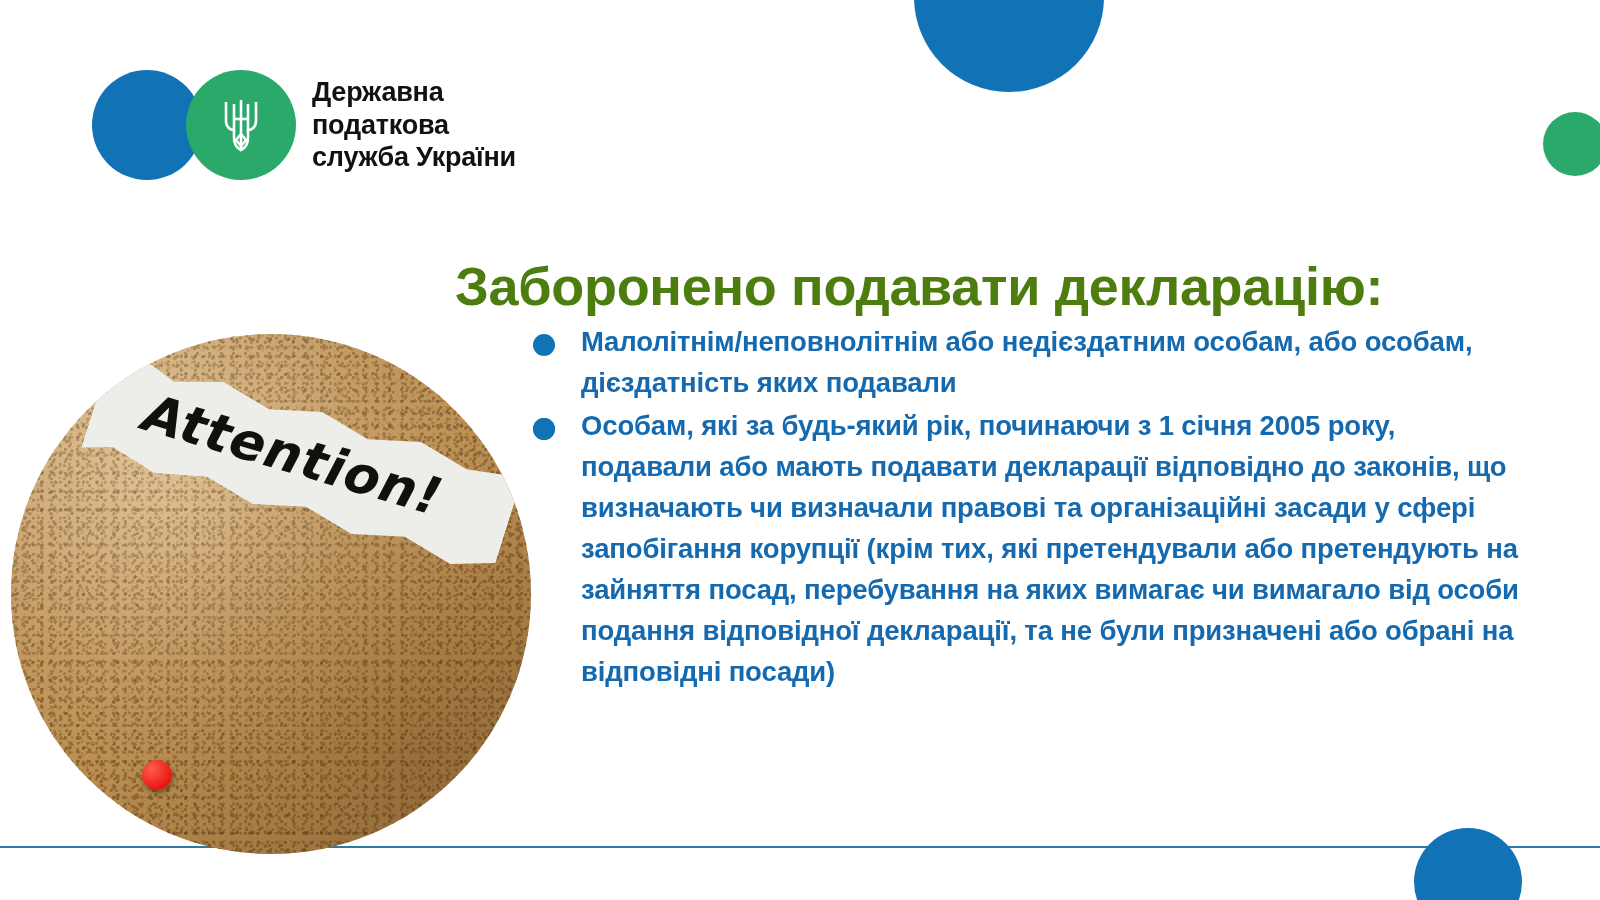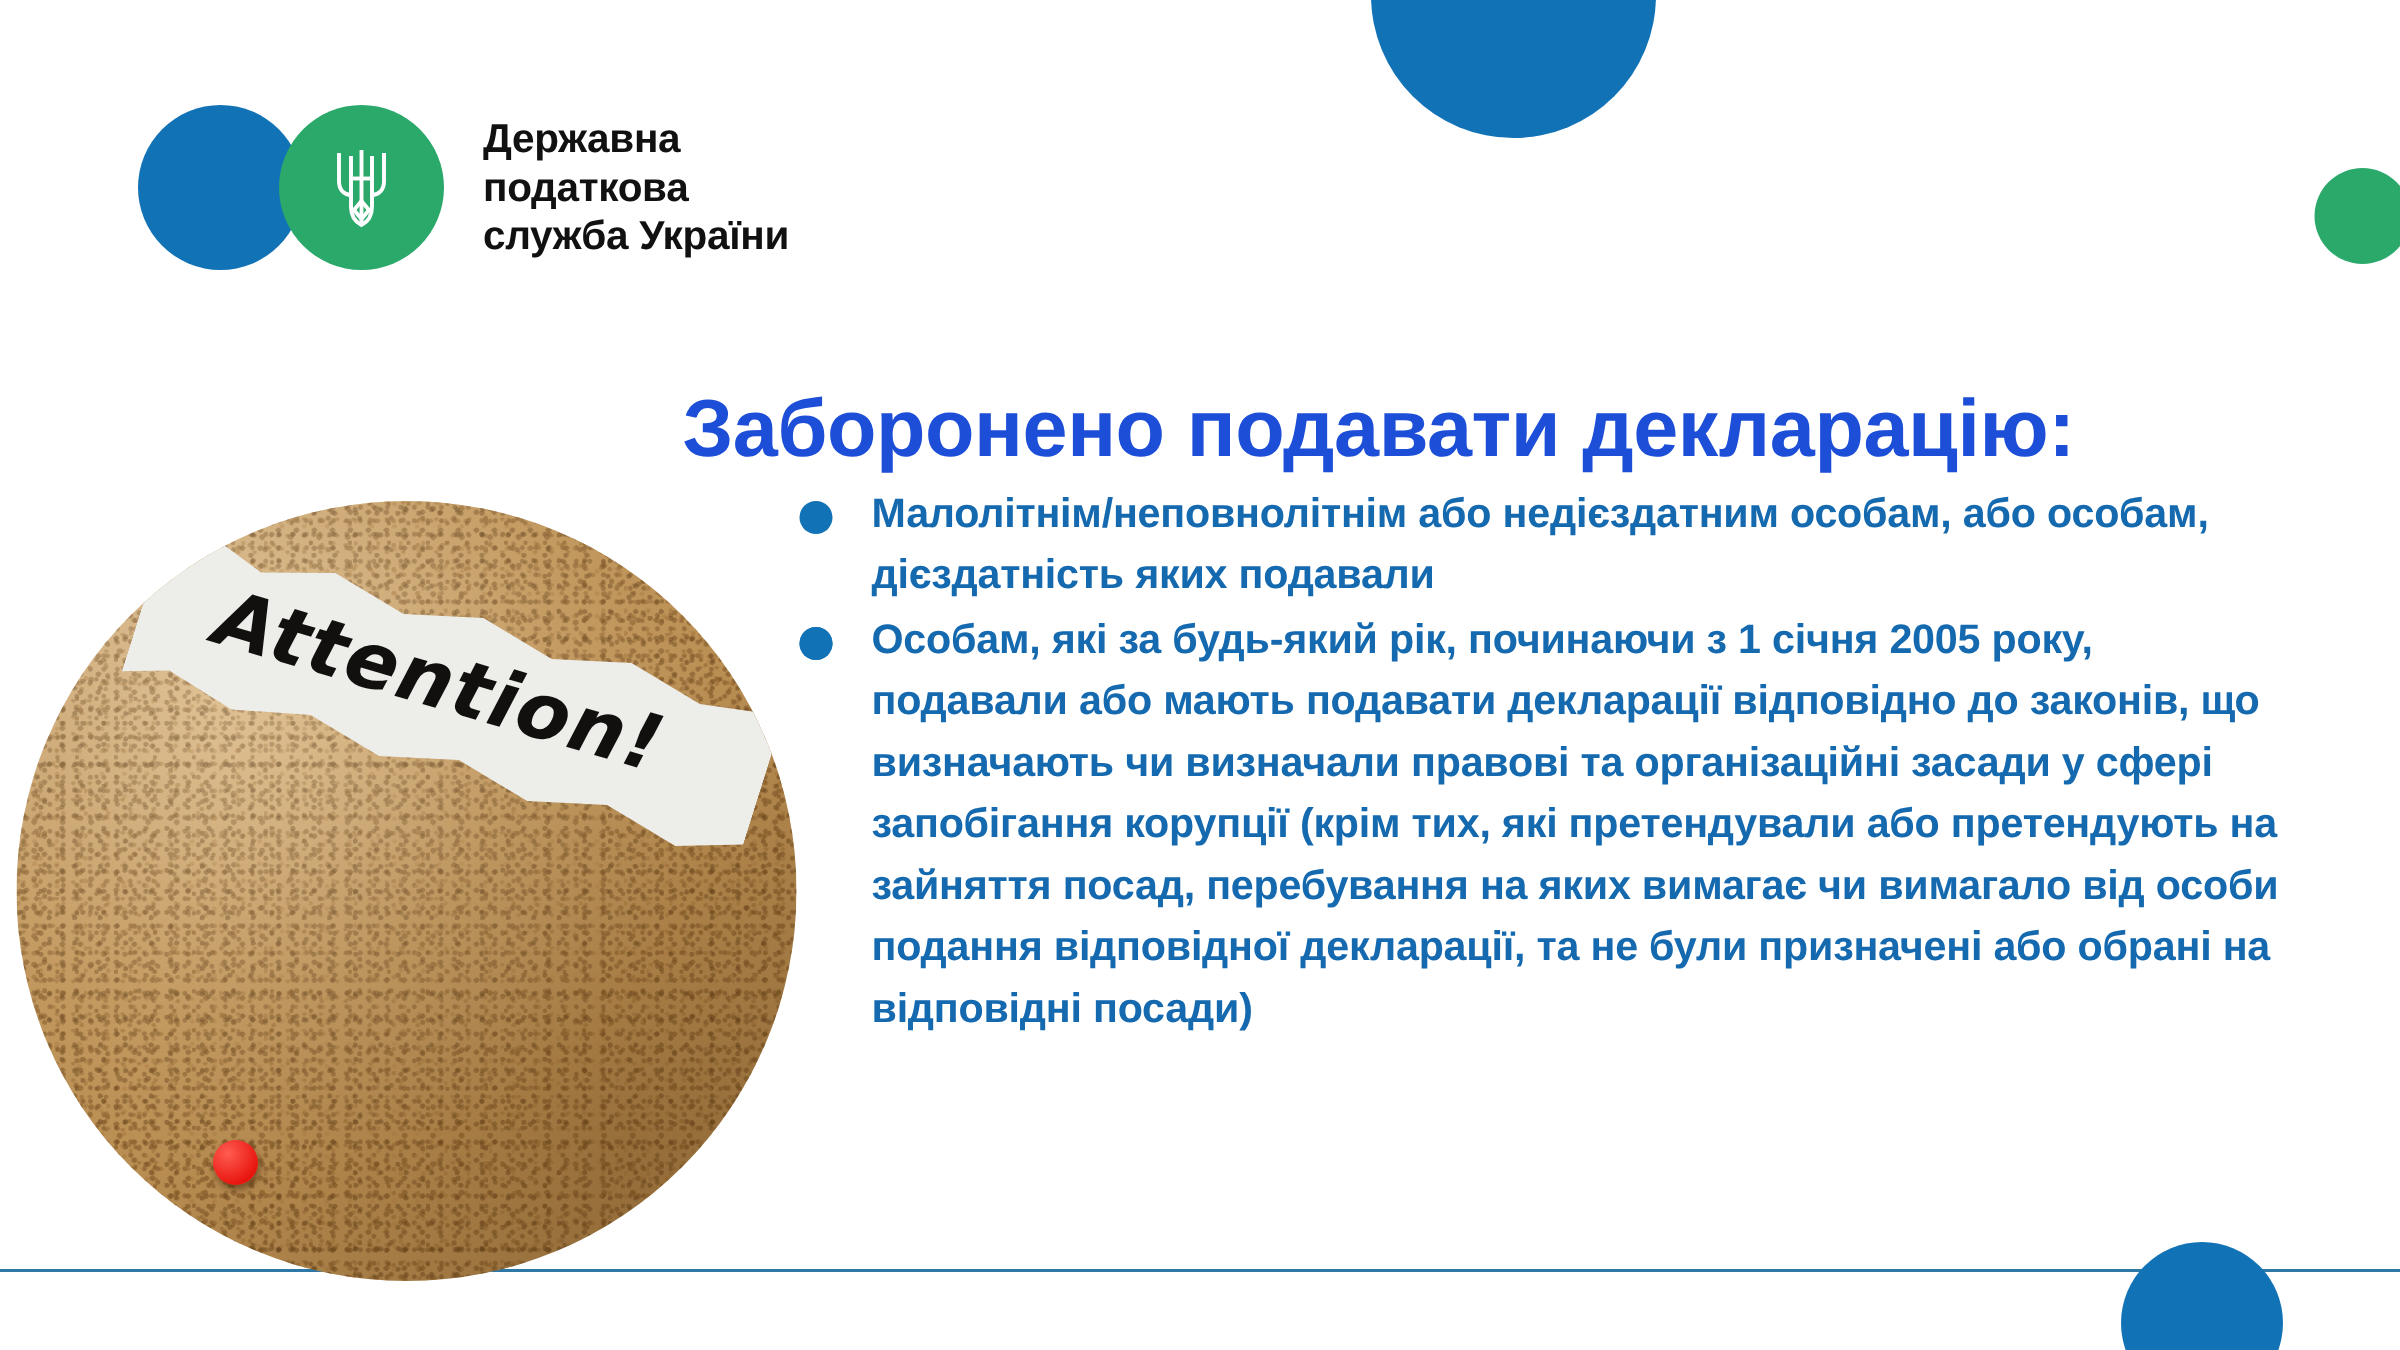--- a/index.html
+++ b/index.html
@@ -80,36 +80,36 @@
     display: flex;
     align-items: center;
     justify-content: center;
   }
   .logo-trident {
     width: 46px;
     height: 62px;
     display: block;
   }
   .logo-text {
-    margin-left: 26px;
+    margin-left: 16px;
     color: #111111;
     font-size: 27px;
     font-weight: bold;
     line-height: 1.22;
     letter-spacing: -0.2px;
     white-space: pre-line;
   }
 
   
   .slide-title {
     position: absolute;
     left: 455px;
     top: 222px;
     width: 1110px;
-    color: #1d4ed8;
+    color: #4d7c0f;
     font-size: 54px;
     font-weight: bold;
     line-height: 1.05;
     letter-spacing: -0.3px;
   }
 
   
   .bullet-list {
     position: absolute;
     left: 533px;

